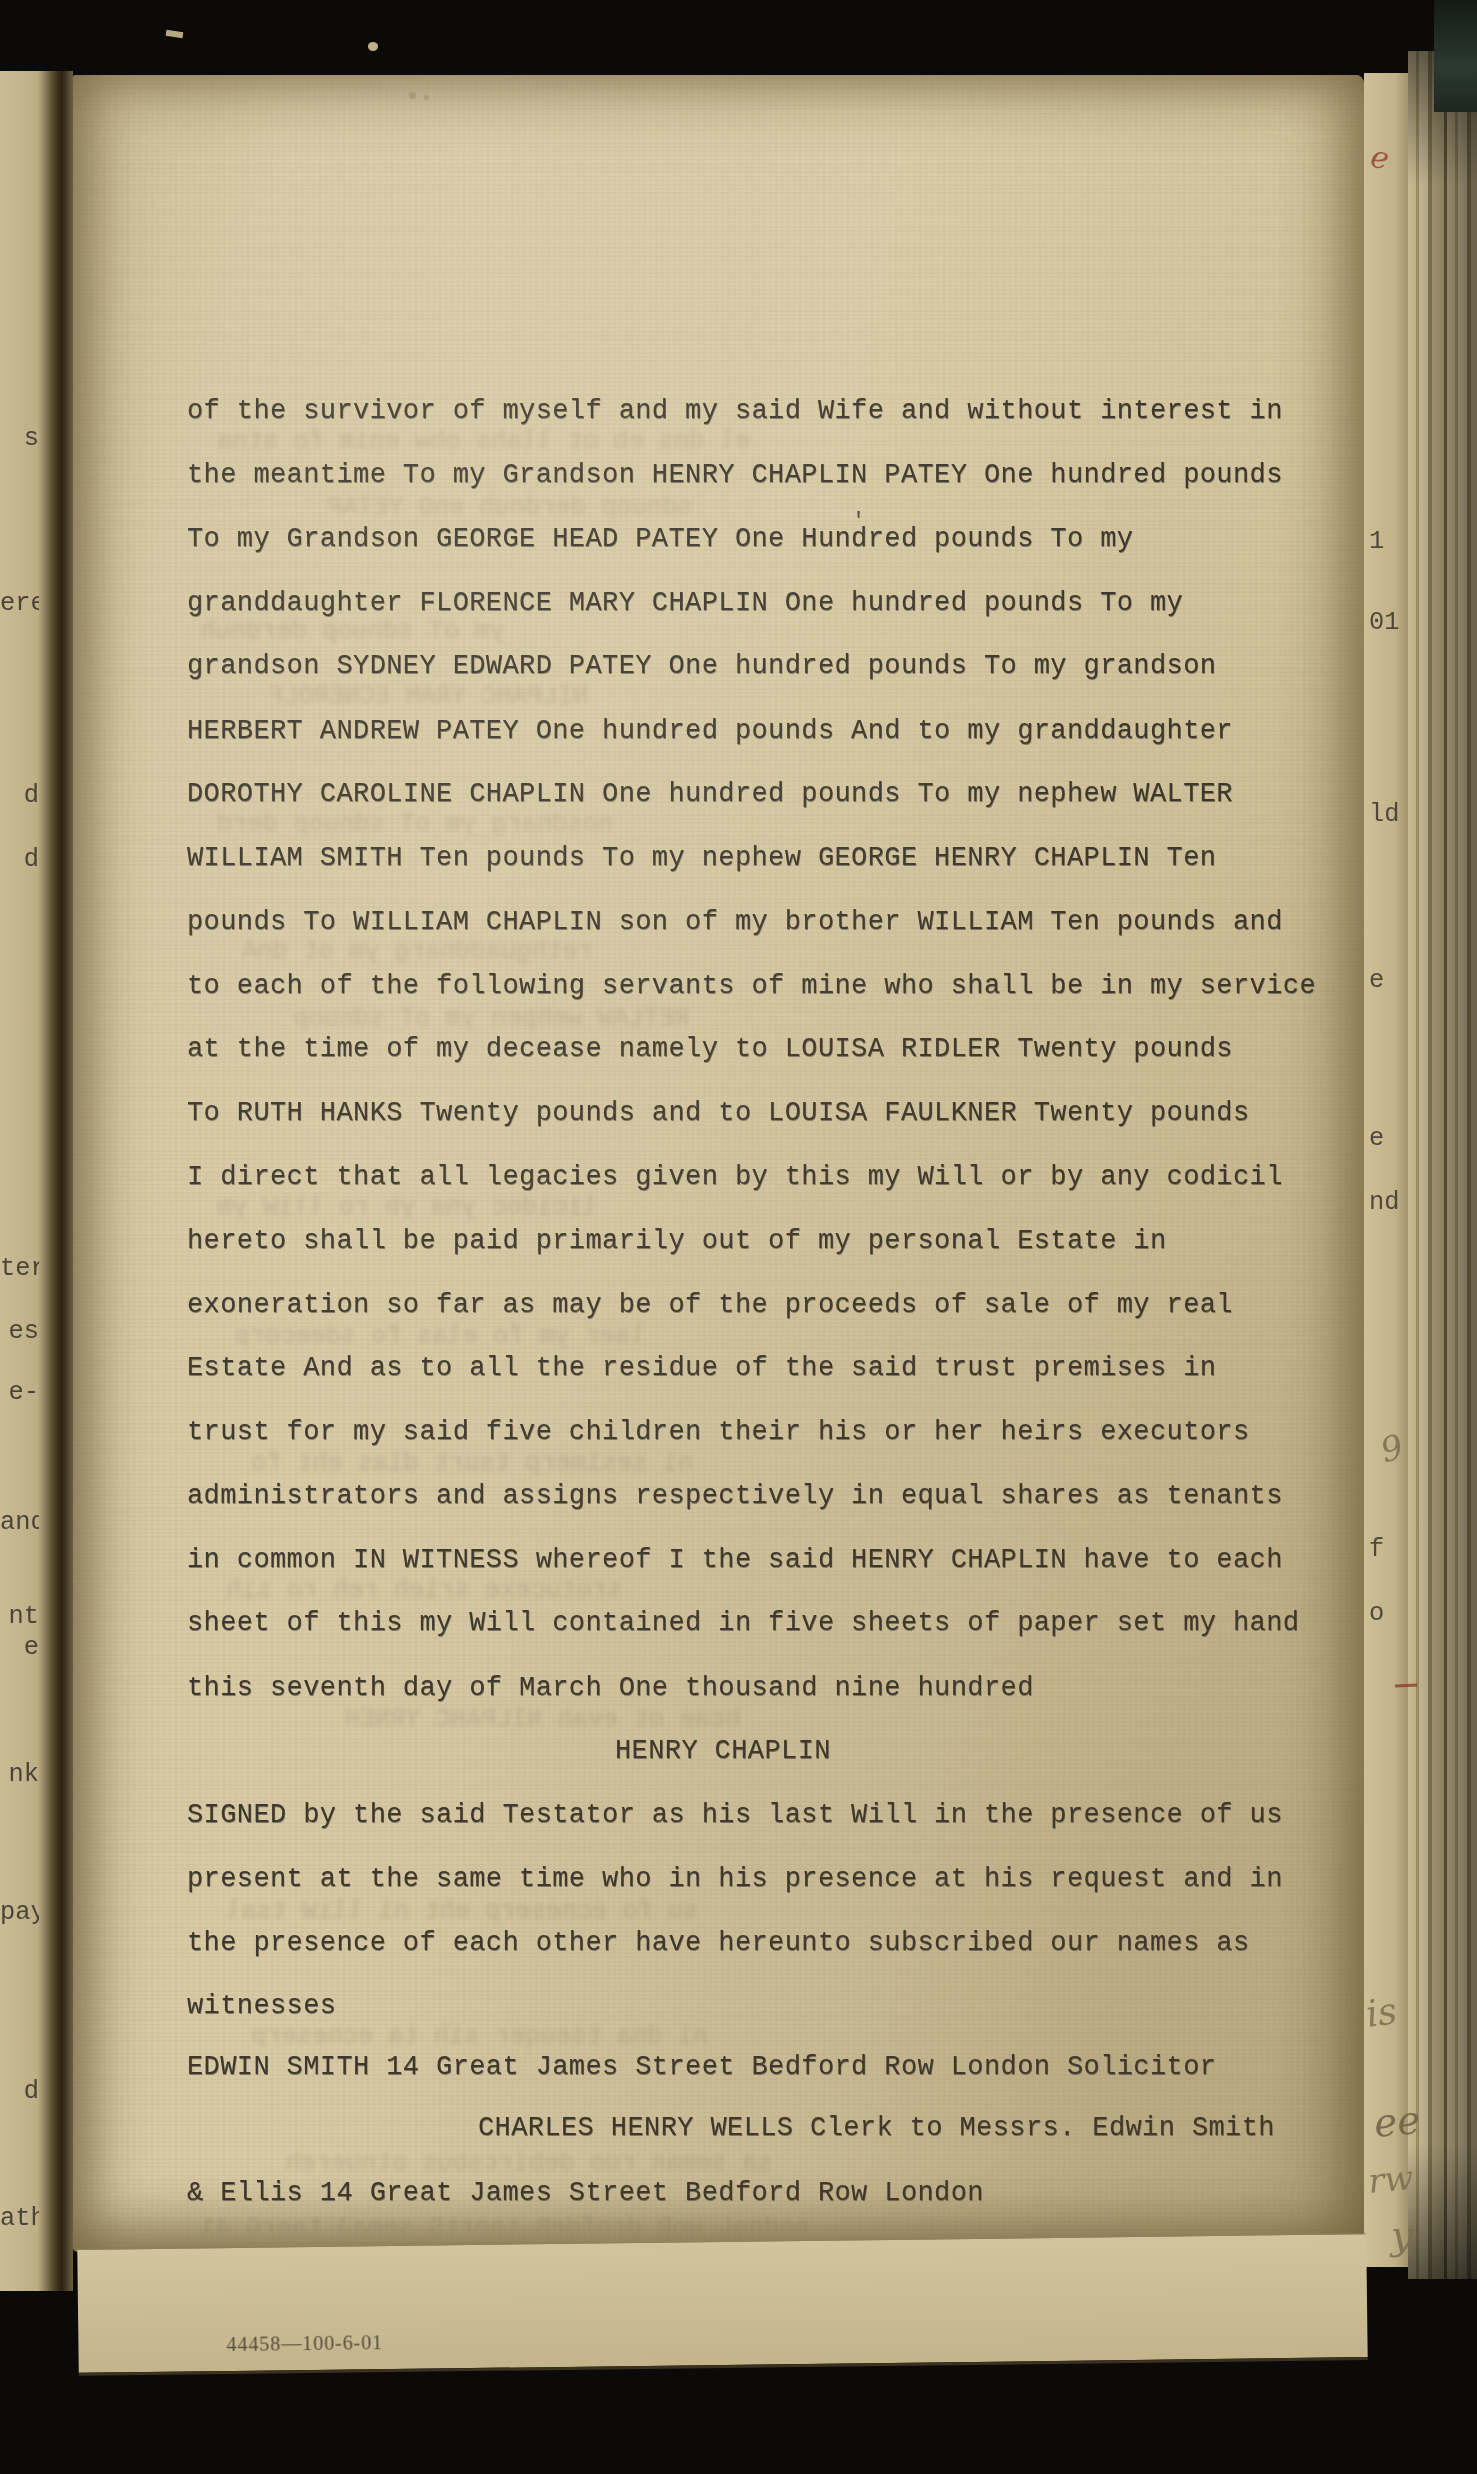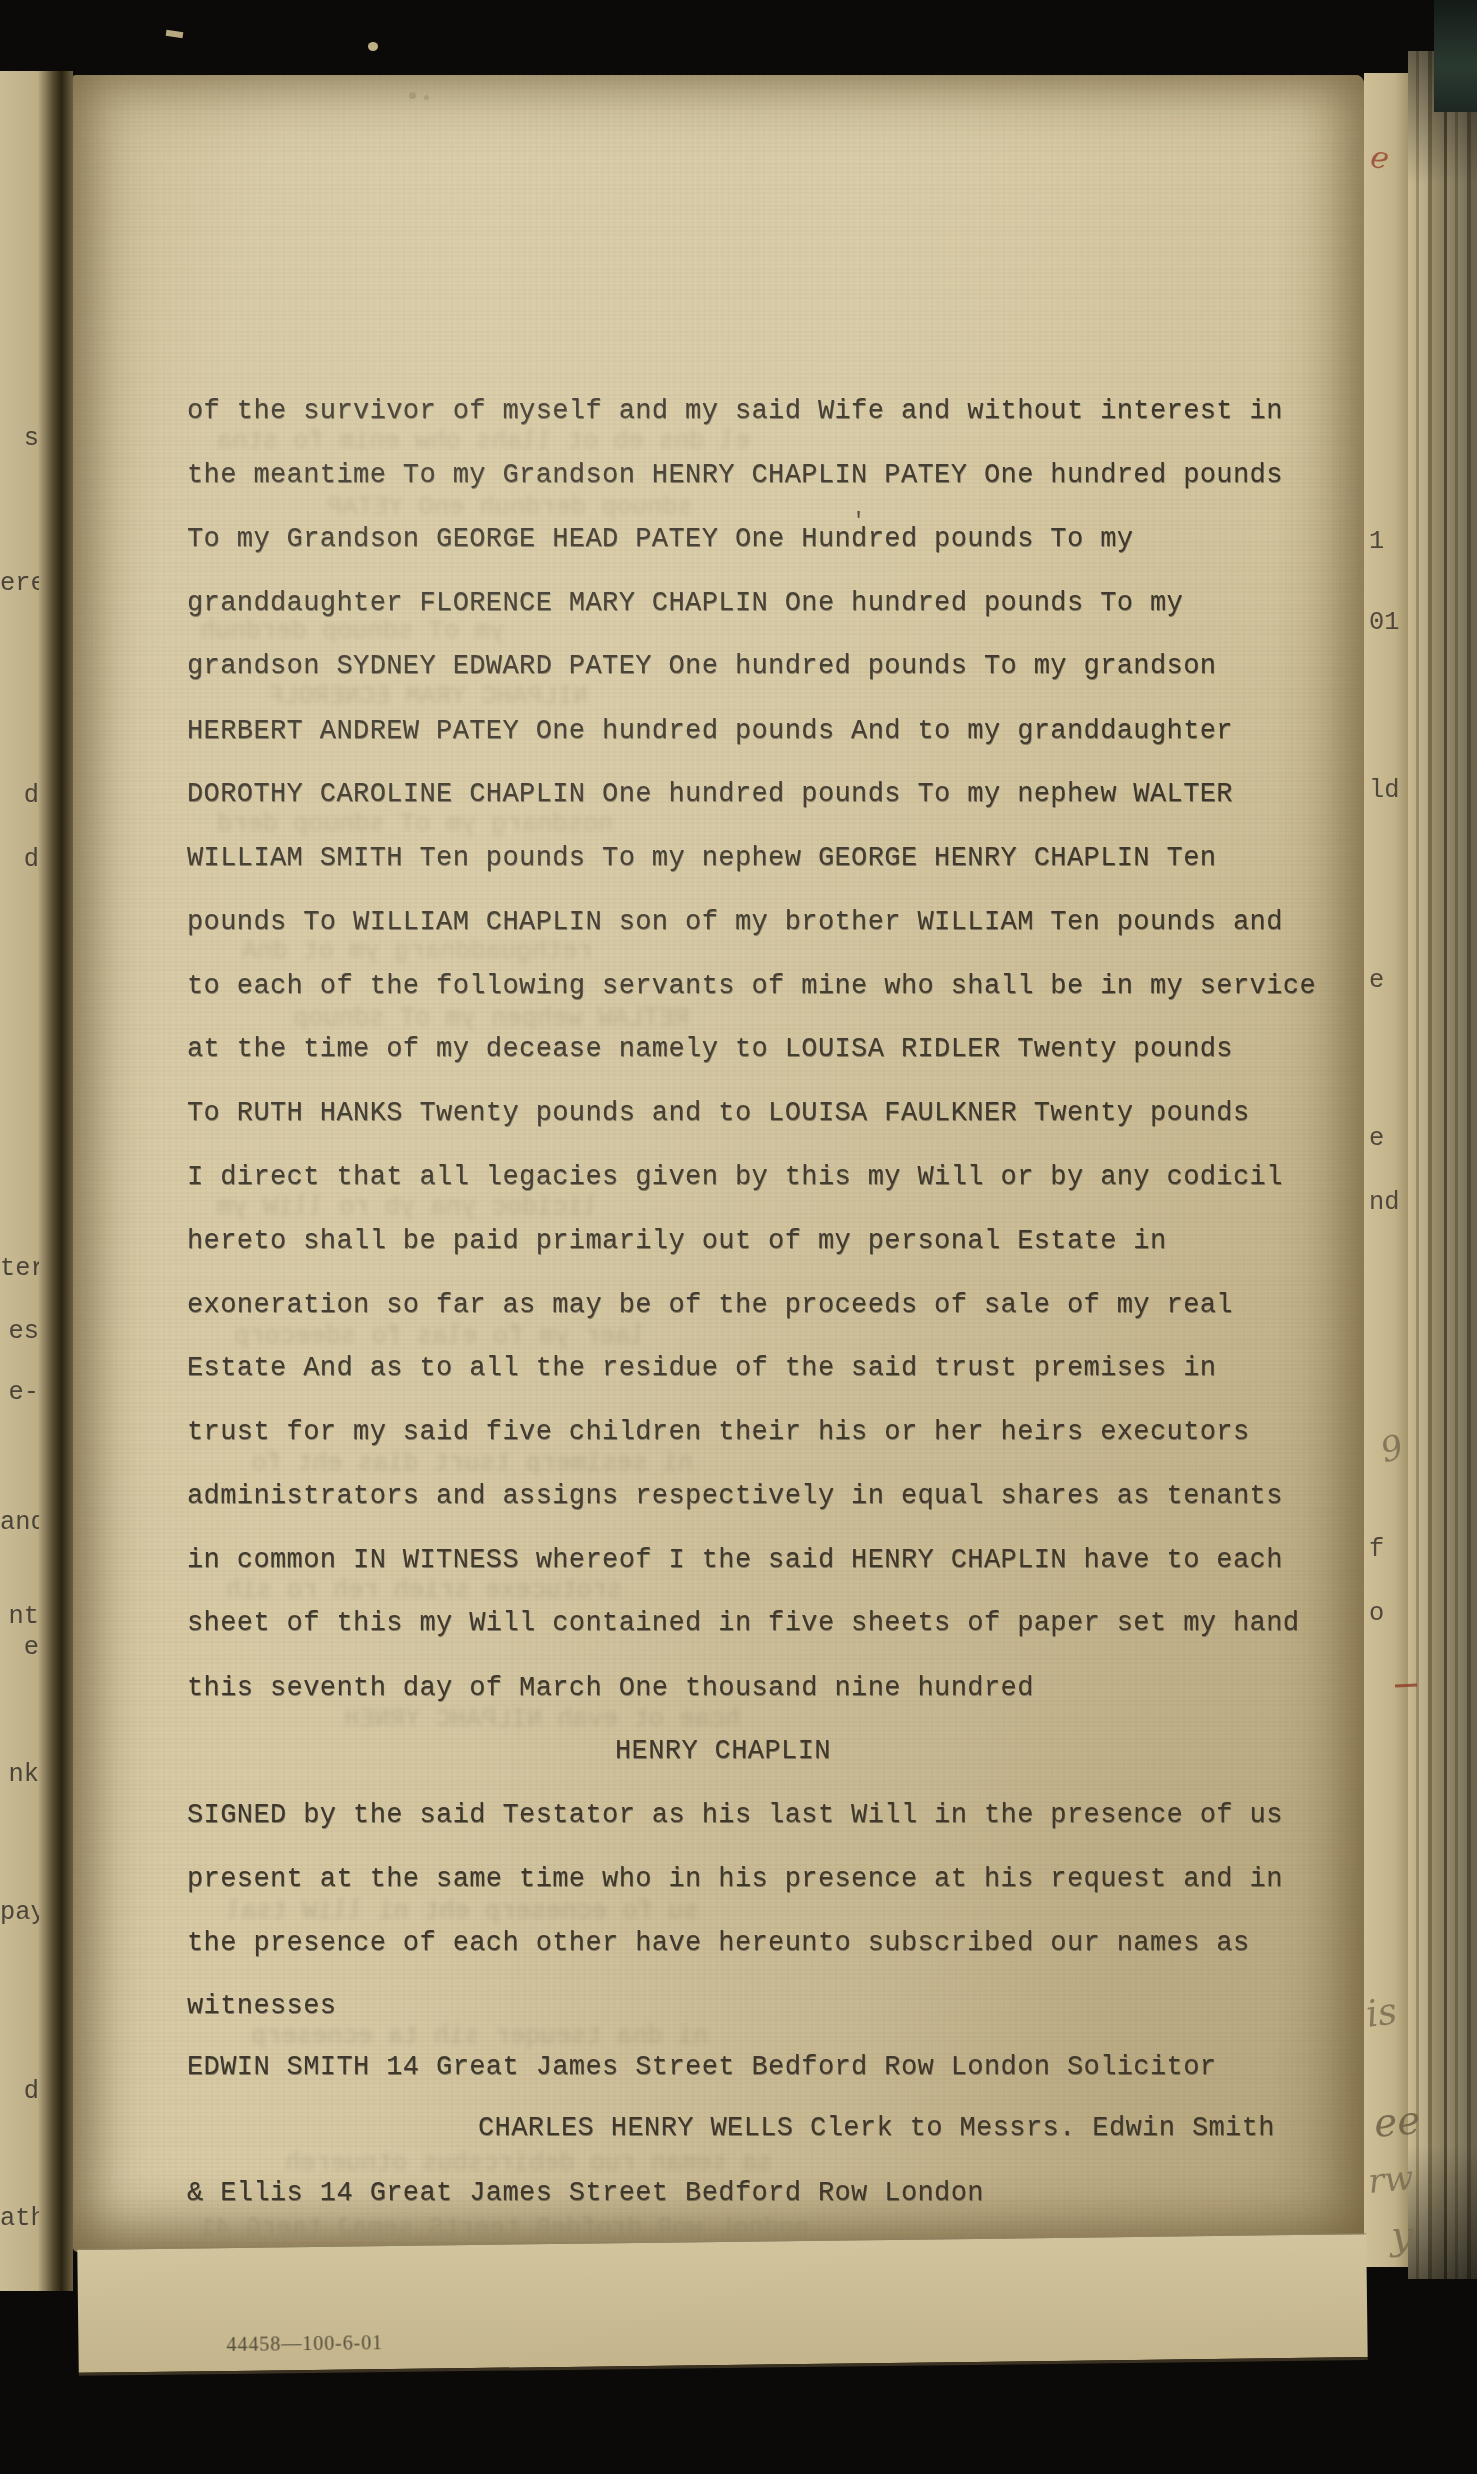--- a/index.html
+++ b/index.html
@@ -117,41 +117,41 @@
     <div class="tline" style="top:2038px;left:405px">CHARLES HENRY WELLS Clerk to Messrs. Edwin Smith</div>
     <div class="tline" style="top:2103px">&amp; Ellis 14 Great James Street Bedford Row London</div>
 
     <span class="caret-mark" style="left:779px;top:434px">'</span>
 
     <span class="dot" style="left:336px;top:17px;width:6.8px;height:6.8px;background:#8f8468;opacity:.6"></span>
     <span class="dot" style="left:351px;top:20.3px;width:5.1px;height:5.1px;background:#8f8468;opacity:.55"></span>
   </div>
 
   <span class="frag-left" style="top:424px">s</span>
-  <span class="frag-left" style="top:569px">ere</span>
+  <span class="frag-left" style="top:589px">ere</span>
   <span class="frag-left" style="top:781px">d</span>
   <span class="frag-left" style="top:845px">d</span>
   <span class="frag-left" style="top:1254px">ter</span>
   <span class="frag-left" style="top:1317px">es</span>
   <span class="frag-left" style="top:1378px">e-</span>
   <span class="frag-left" style="top:1508px">and</span>
   <span class="frag-left" style="top:1633px">e</span>
   <span class="frag-left" style="top:1602px">nt</span>
   <span class="frag-left" style="top:1760px">nk</span>
   <span class="frag-left" style="top:1898px">pay</span>
   <span class="frag-left" style="top:2077px">d</span>
   <span class="frag-left" style="top:2204px">ath</span>
 
   <div class="next-sliver"></div>
   <div class="fore-edge"></div>
   <div class="cover-teal"></div>
 
   <span class="frag-right" style="top:527px">1</span>
   <span class="frag-right" style="top:608px">01</span>
-  <span class="frag-right" style="top:776px">ld</span>
+  <span class="frag-right" style="top:800px">ld</span>
   <span class="frag-right" style="top:966px">e</span>
   <span class="frag-right" style="top:1124px">e</span>
   <span class="frag-right" style="top:1188px">nd</span>
   <span class="frag-right" style="top:1535px">f</span>
   <span class="frag-right" style="top:1599px">o</span>
 
   <span class="hand hand-red" style="left:1371px;top:140px;font-size:30.5px;transform:rotate(10deg)">e</span>
   <span class="hand" style="left:1381px;top:1428px;font-size:34px;transform:rotate(-15deg)">9</span>
   <span class="hand" style="left:1366px;top:1991px;font-size:37px;transform:rotate(-8deg)">is</span>
   <span class="hand" style="left:1374px;top:2099px;font-size:39px;transform:rotate(-5deg);color:#6d5f45">ee</span>

